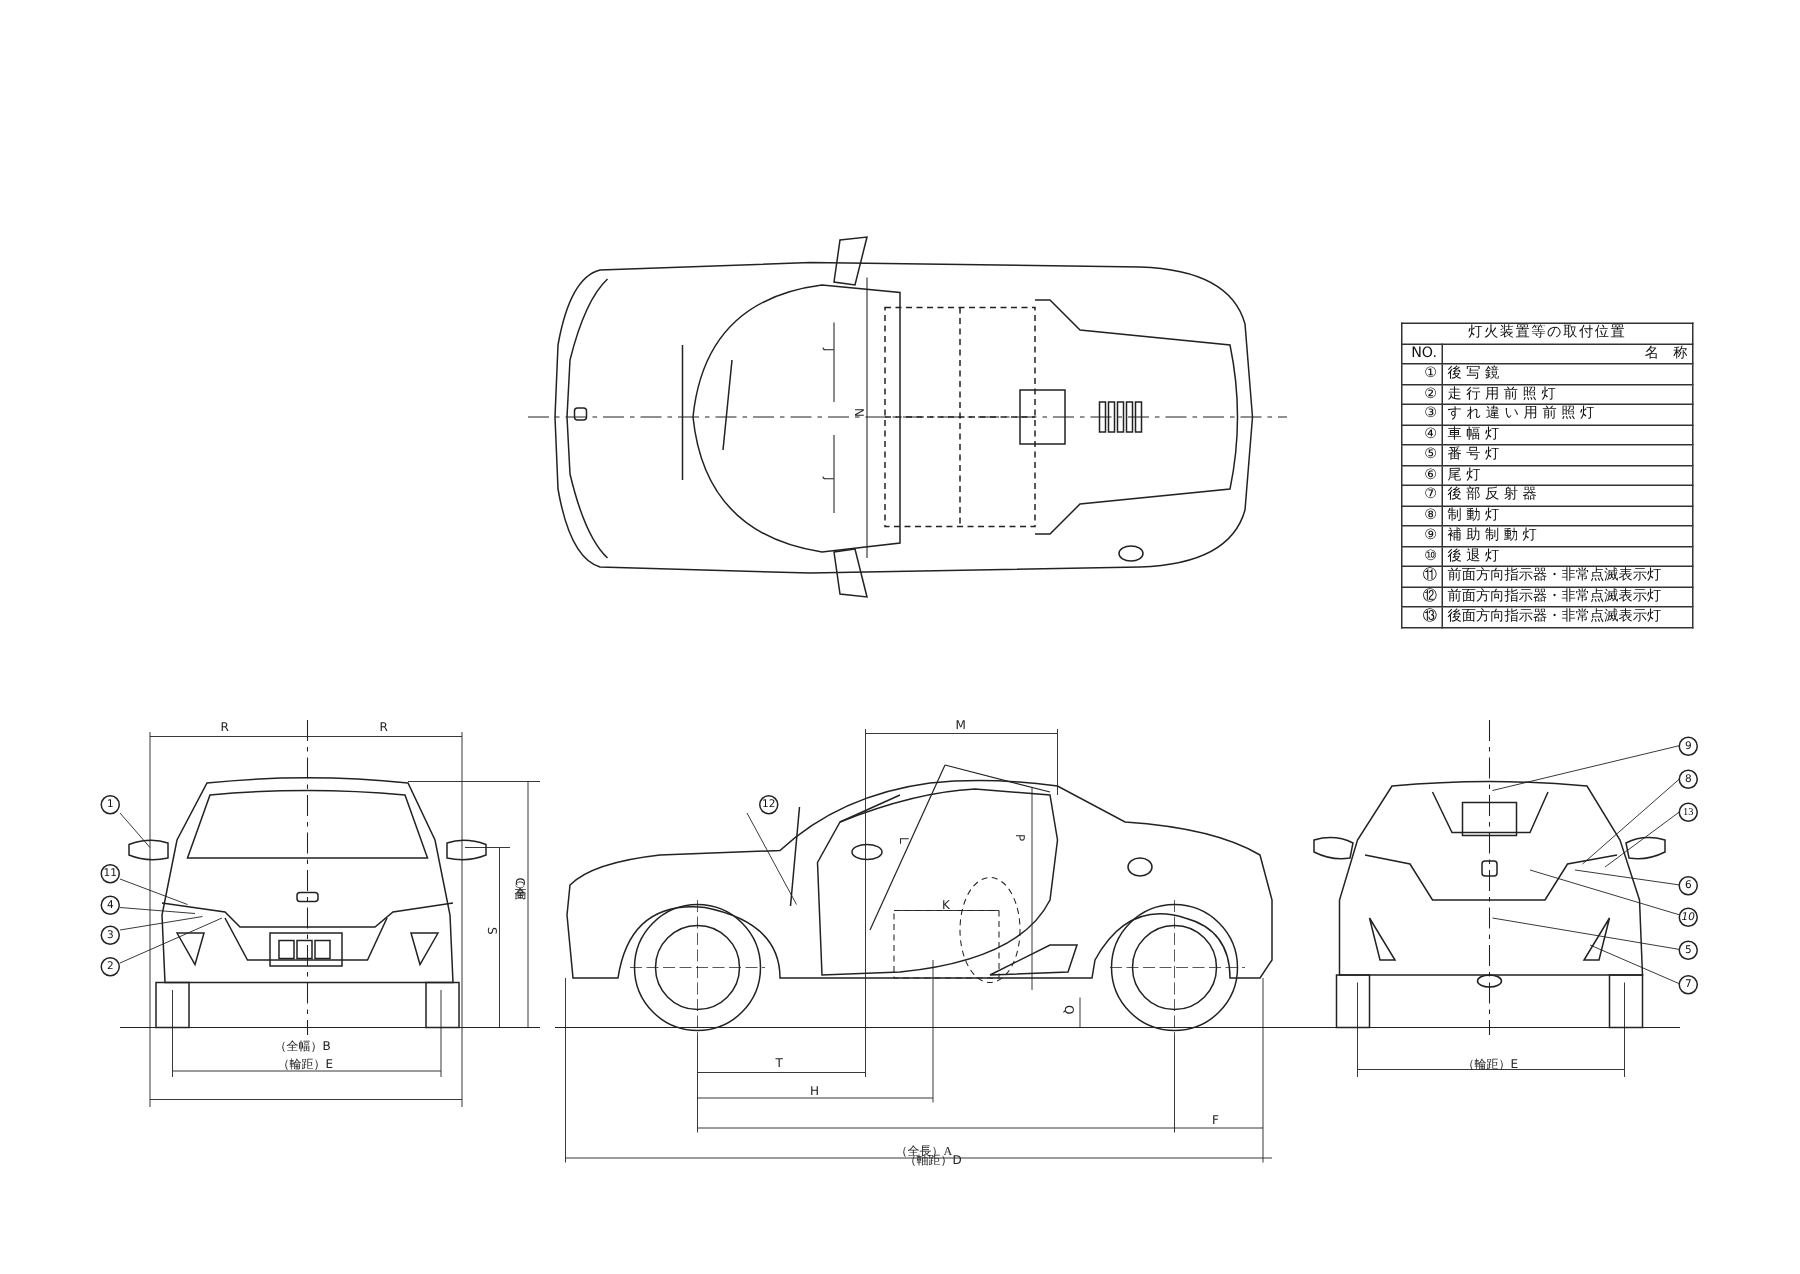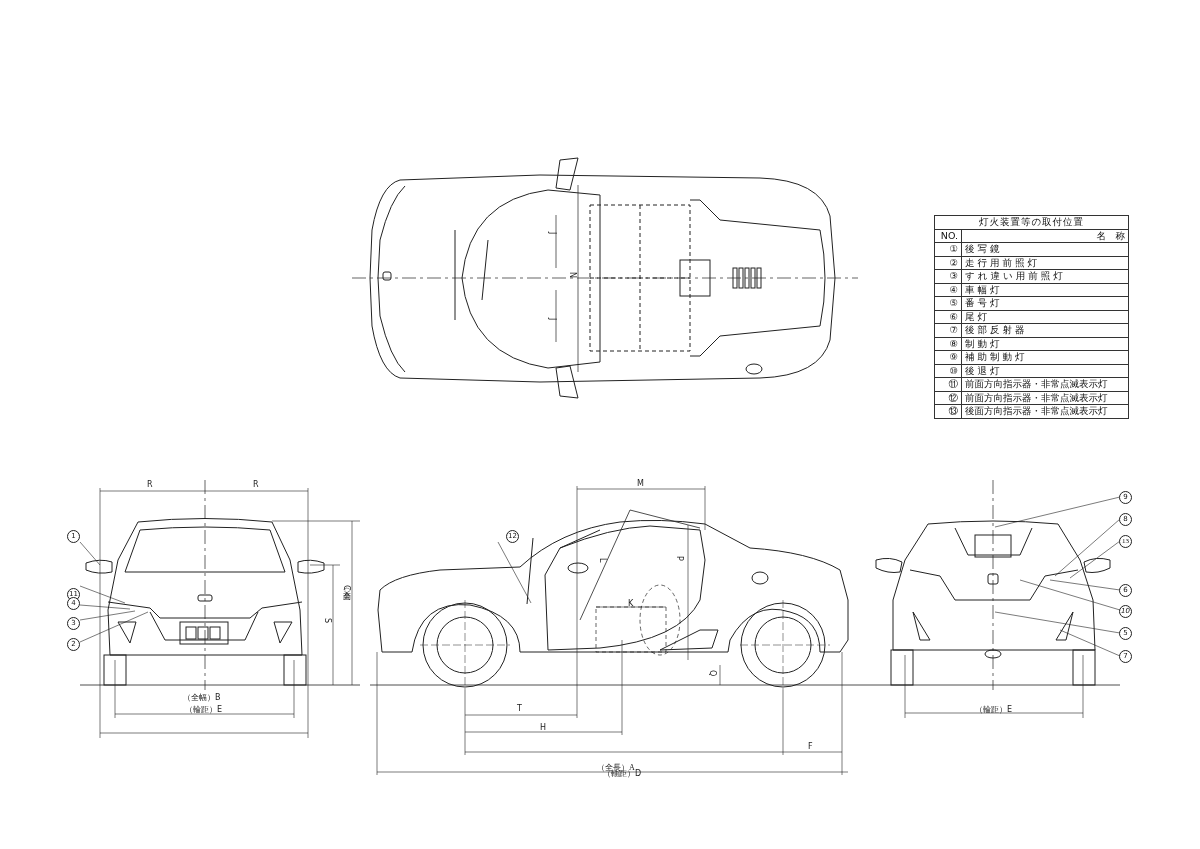--- a/index.html
+++ b/index.html
@@ -162,21 +162,21 @@
 <div class="vlbl" style="left:568px;top:272px;">N</div>
 
 <div class="lbl" style="left:147px;top:480px;">R</div>
 <div class="lbl" style="left:253px;top:480px;">R</div>
 <div class="lbl" style="left:185px;top:704px;">（輪距）E</div>
 <div class="lbl" style="left:183px;top:692px;">（全幅）B</div>
 <div class="vlbl" style="left:340px;top:585px;">（全高）C</div>
 <div class="vlbl" style="left:323px;top:618px;">S</div>
 
 <div class="callout" style="left:67px;top:530px;">1</div>
-<div class="callout" style="left:67px;top:576px;margin-top:12px;">11</div>
+<div class="callout" style="left:67px;top:576px;">11</div>
 <div class="callout" style="left:67px;top:597px;">4</div>
 <div class="callout" style="left:67px;top:617px;">3</div>
 <div class="callout" style="left:67px;top:638px;">2</div>
 
 <div class="lbl" style="left:637px;top:479px;">M</div>
 <div class="lbl" style="left:517px;top:704px;">T</div>
 <div class="lbl" style="left:540px;top:723px;">H</div>
 <div class="lbl" style="left:603px;top:768px;">（軸距）D</div>
 <div class="lbl" style="left:808px;top:742px;">F</div>
 <div class="lbl" style="left:597px;top:762px;font-family:Liberation Serif, serif;">（全長）A</div>

